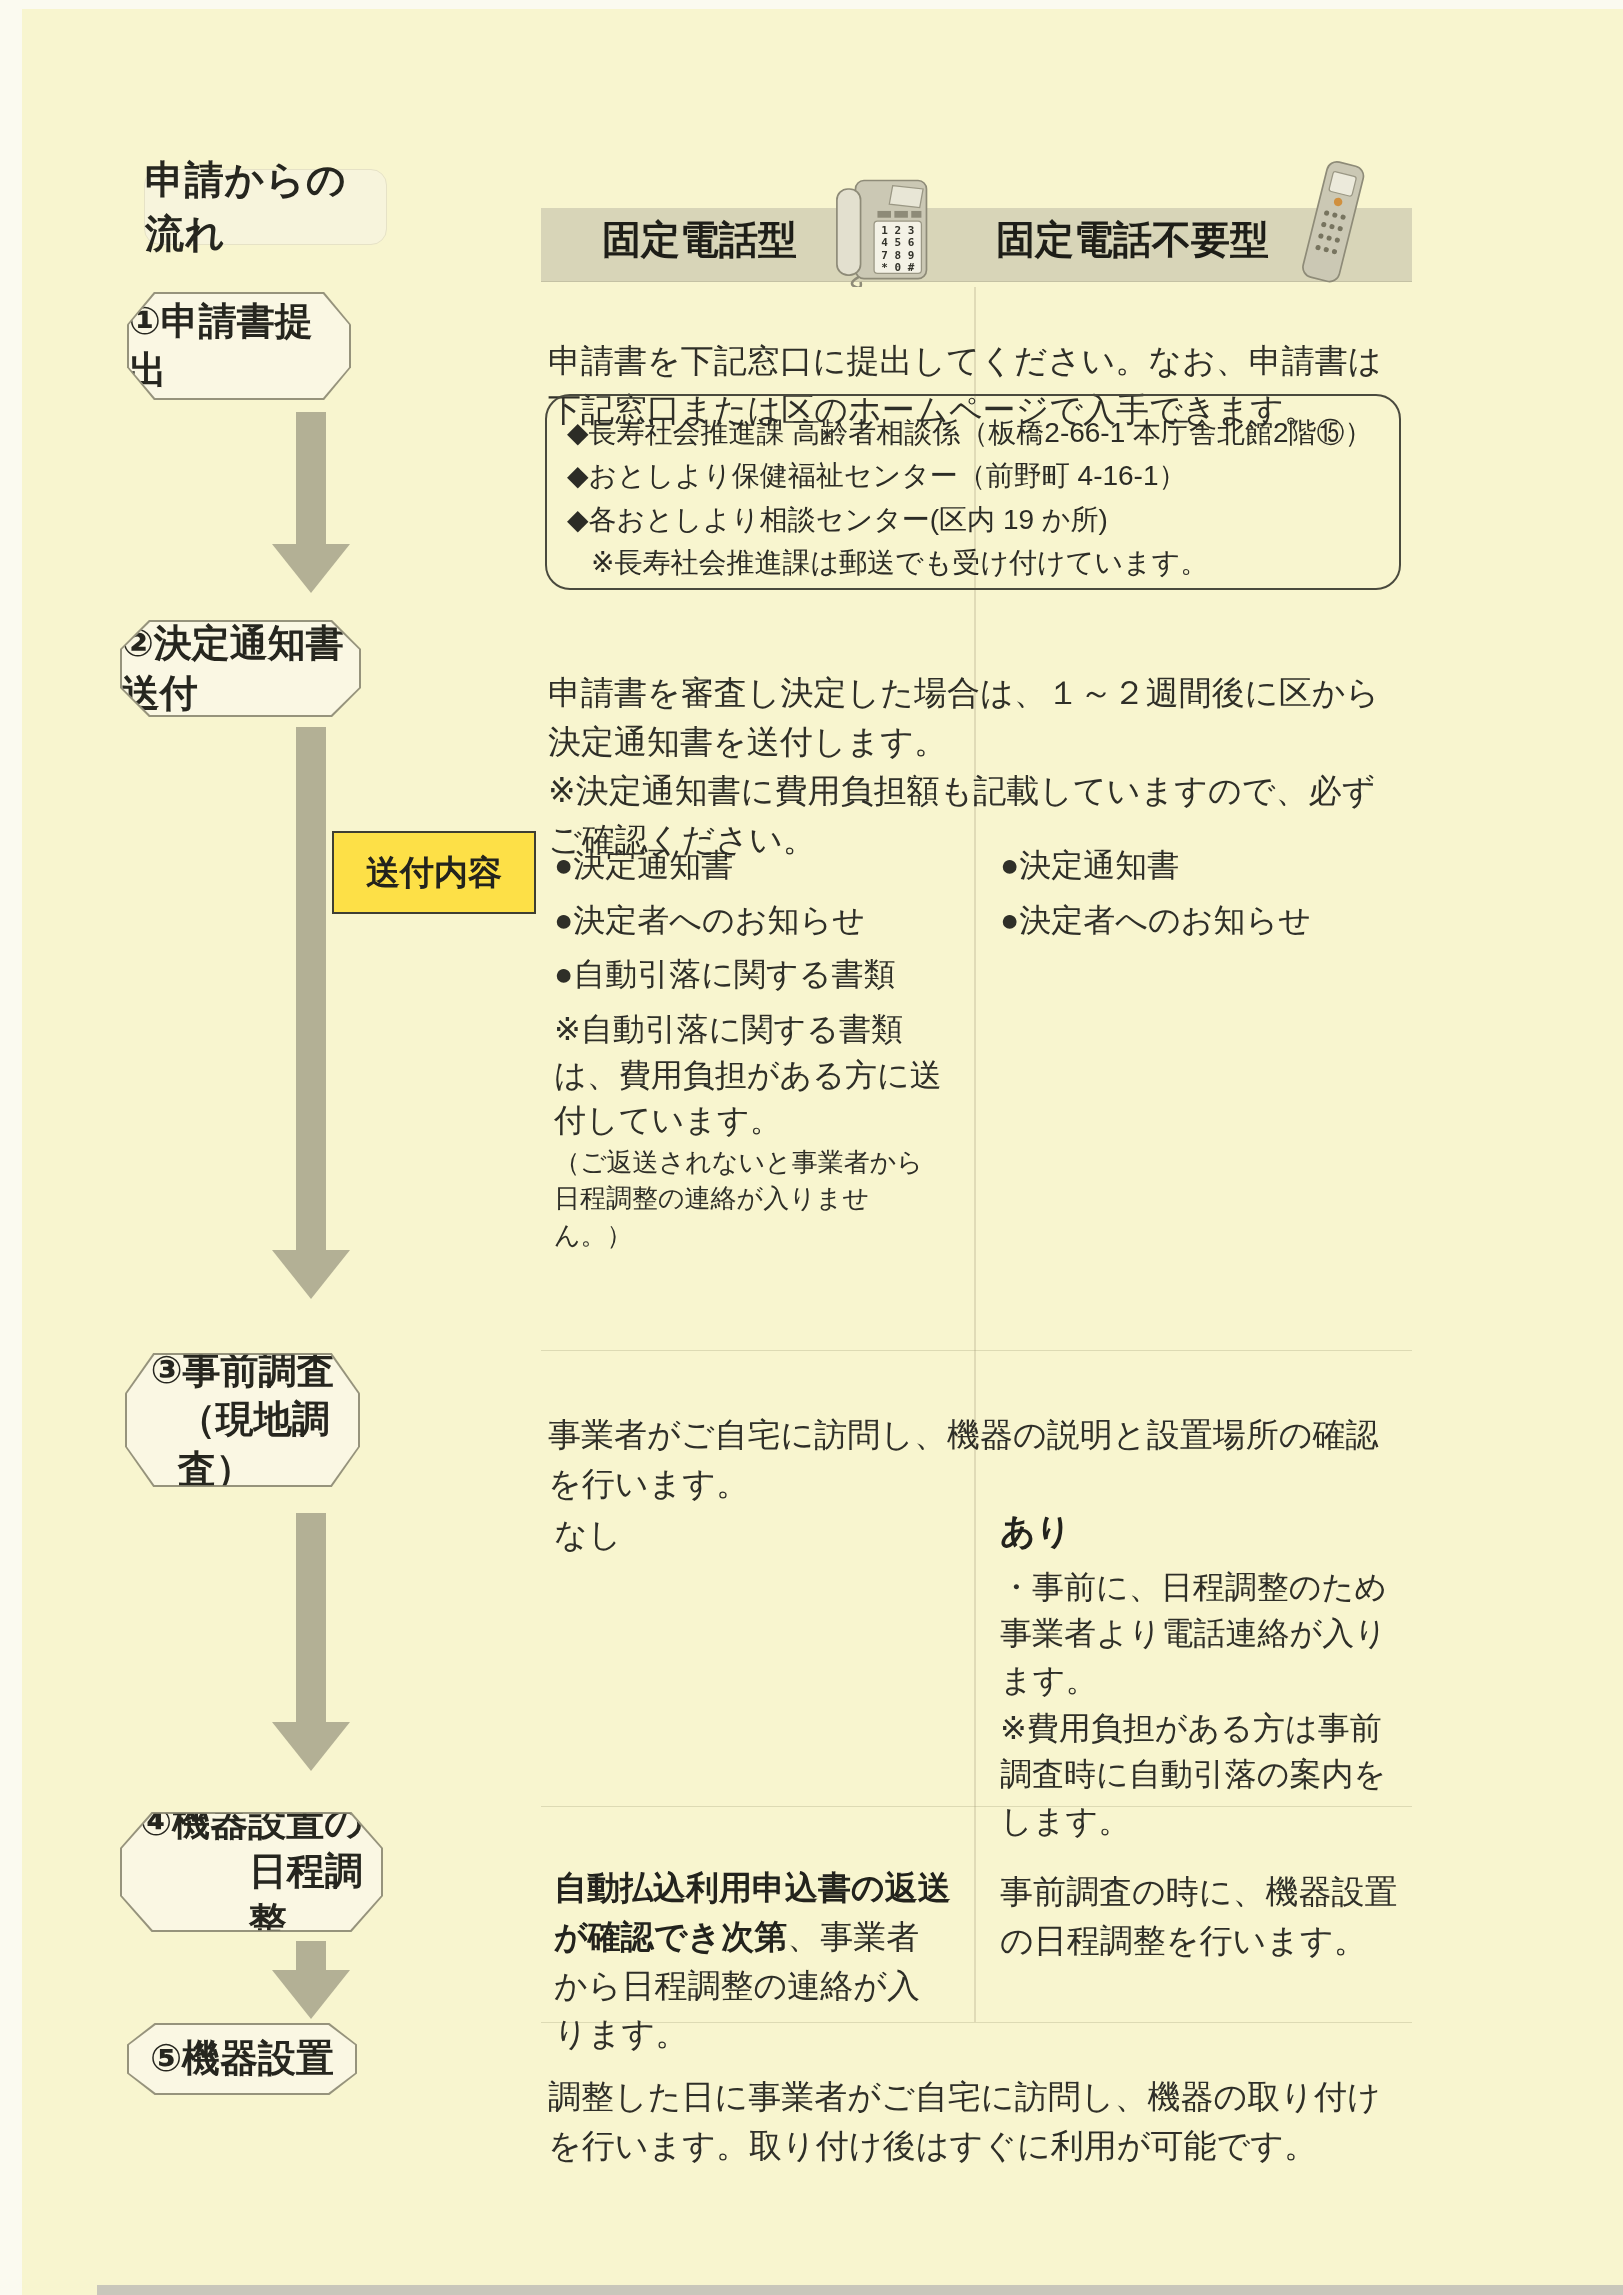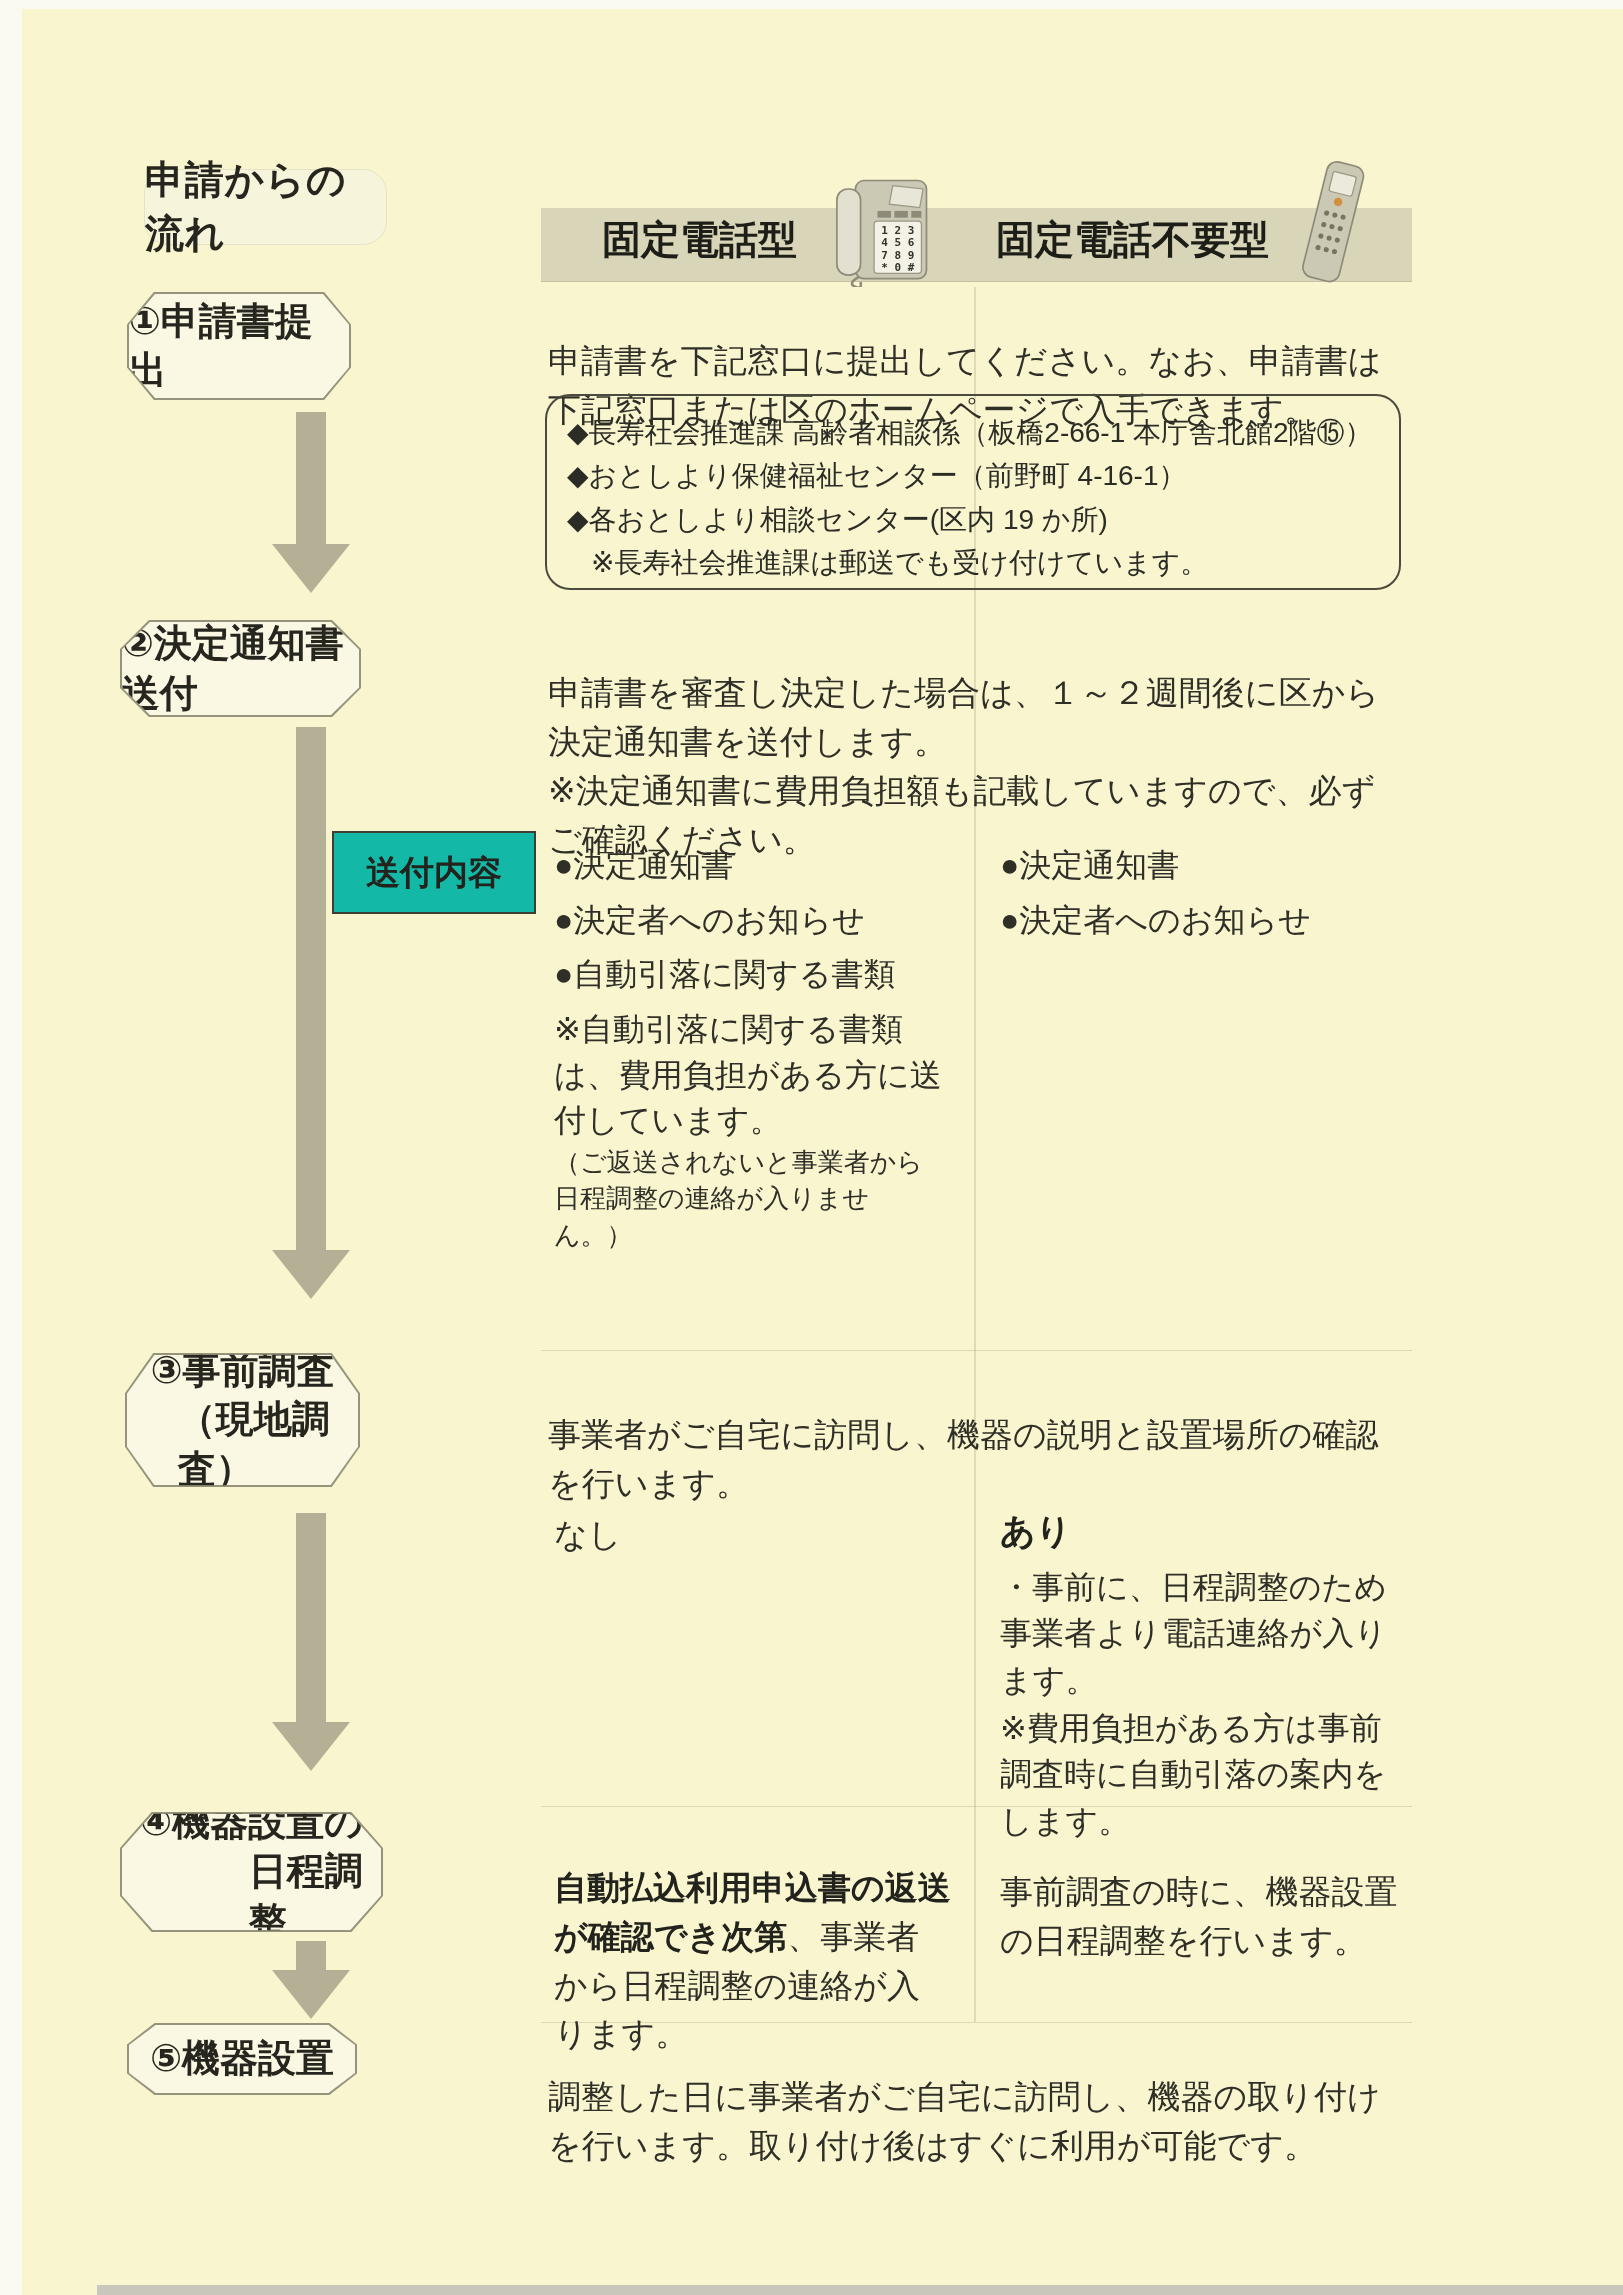--- a/index.html
+++ b/index.html
@@ -1,20 +1,20 @@
 <!DOCTYPE html>
 <html style="font-size:13.5px"><head>
 <meta charset="utf-8">
 <style>
   html,body{margin:0;padding:0;}
   body{background:#e8e6da;font-family:"Liberation Sans","DejaVu Sans",sans-serif;}
   #page{position:relative;width:1623px;height:2295px;background:#fbfaf0;overflow:hidden;}
   #paper{position:absolute;left:22px;top:8.5px;width:1601px;height:2287px;background:#f8f5cf;}
   
-  .title-badge{position:absolute;left:144px;top:169px;width:241px;height:74px;background:#f7f4dc;border:1.7px solid #e6e2c6;border-radius:24px;display:flex;align-items:center;justify-content:center;font-size:39px;font-weight:bold;color:#26261f;letter-spacing:0.8px;}
+  .title-badge{position:absolute;left:144px;top:169px;width:241px;height:74px;background:#f7f4dc;border:1.7px solid #e6e2c6;border-radius:16px;display:flex;align-items:center;justify-content:center;font-size:39px;font-weight:bold;color:#26261f;letter-spacing:0.8px;}
   
   .oct{position:absolute;}
   .oct .o-outer{position:absolute;inset:0;background:#96937c;clip-path:polygon(12% 0,88% 0,100% 30%,100% 70%,88% 100%,12% 100%,0 70%,0 30%);}
   .oct .o-inner{position:absolute;inset:1.7px;background:#faf7e3;clip-path:polygon(12% 0,88% 0,100% 30%,100% 70%,88% 100%,12% 100%,0 70%,0 30%);display:flex;flex-direction:column;align-items:center;justify-content:center;font-size:38px;font-weight:bold;color:#26261f;line-height:1.3;}
   .oct .shift{padding-left:51px;}
   .oct .shift2{padding-left:127px;}
   
   .abar{position:absolute;left:296px;width:30px;background:#b3b095;}
   .ahead{position:absolute;left:272px;width:0;height:0;border-left:39px solid transparent;border-right:39px solid transparent;border-top:49px solid #b3b095;}
   
@@ -23,21 +23,21 @@
   #hdr-fixed{left:602px;}
   #hdr-mobile{left:996px;}
   .phone-wrap{position:absolute;z-index:3;}
   
   .txt{position:absolute;font-size:33px;line-height:1.48;color:#2f2f28;margin-top:46px;}
   .small{font-size:26px;line-height:1.42;}
   .b{font-weight:bold;color:#23231d;}
   .loc-box{position:absolute;left:545px;top:394px;width:856px;height:196px;border:2.5px solid #4a4a3e;border-radius:25px;padding:15px 20px;box-sizing:border-box;font-size:28px;line-height:1.55;color:#2c2c26;}
   .loc-box div{white-space:nowrap;}
   .loc-note{padding-left:24px;}
-  .contents-box{position:absolute;left:332px;top:831px;width:200px;height:79px;background:#14b8a6;border:2.5px solid #3e3e33;display:flex;align-items:center;justify-content:center;font-size:34px;font-weight:bold;color:#23231d;}
+  .contents-box{position:absolute;left:332px;top:831px;width:200px;height:79px;background:#fde047;border:2.5px solid #3e3e33;display:flex;align-items:center;justify-content:center;font-size:34px;font-weight:bold;color:#23231d;}
   .list{position:absolute;font-size:32px;line-height:1.42;color:#2f2f28;}
   .list .li{margin-bottom:9.3px;}
   .divider{position:absolute;left:974px;top:287px;width:1.7px;height:1735px;background:rgba(150,145,110,0.25);}
   .hline{position:absolute;left:541px;width:871px;height:0.8px;background:rgba(160,155,120,0.3);}
   .bottom-strip{position:absolute;left:97px;top:2285px;width:1526px;height:11px;background:#c9c7bb;}
   svg text{font-family:"DejaVu Sans Mono",monospace;}
 </style>
 </head>
 <body>
 

